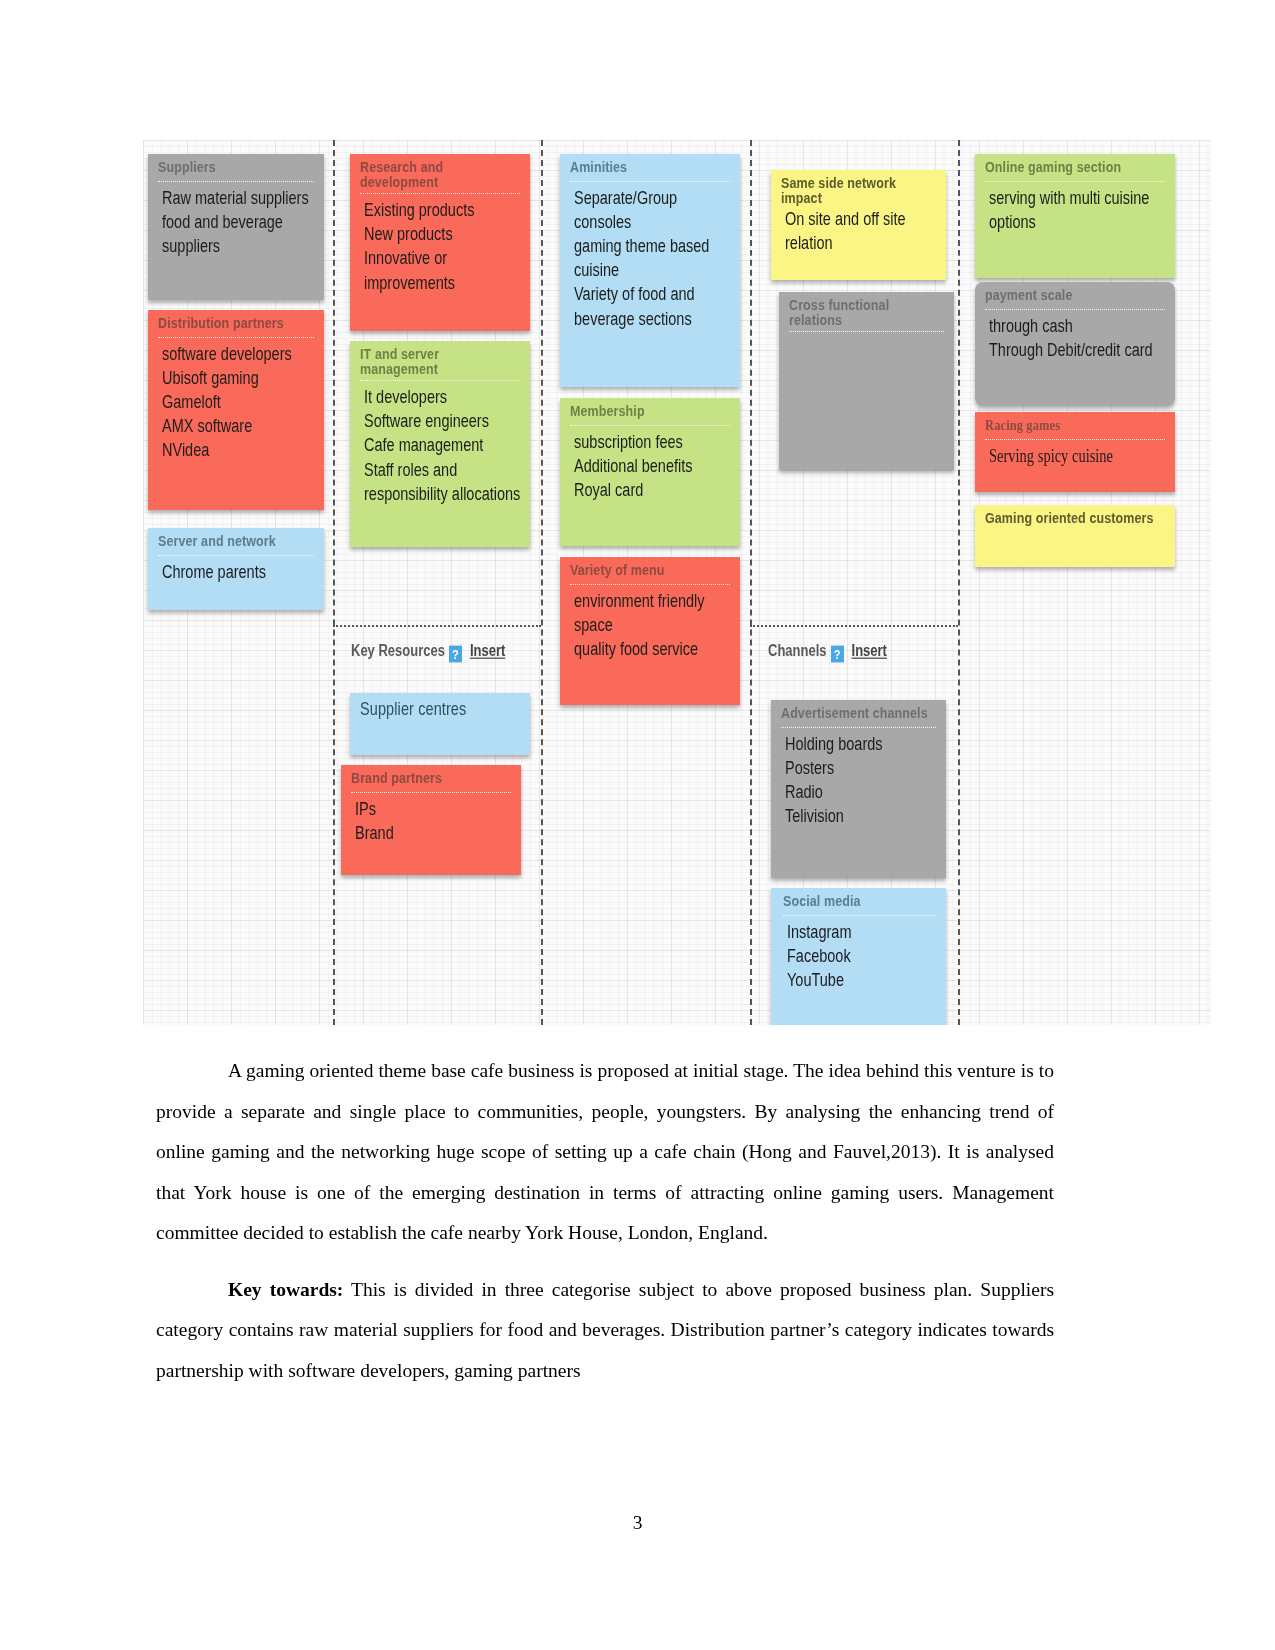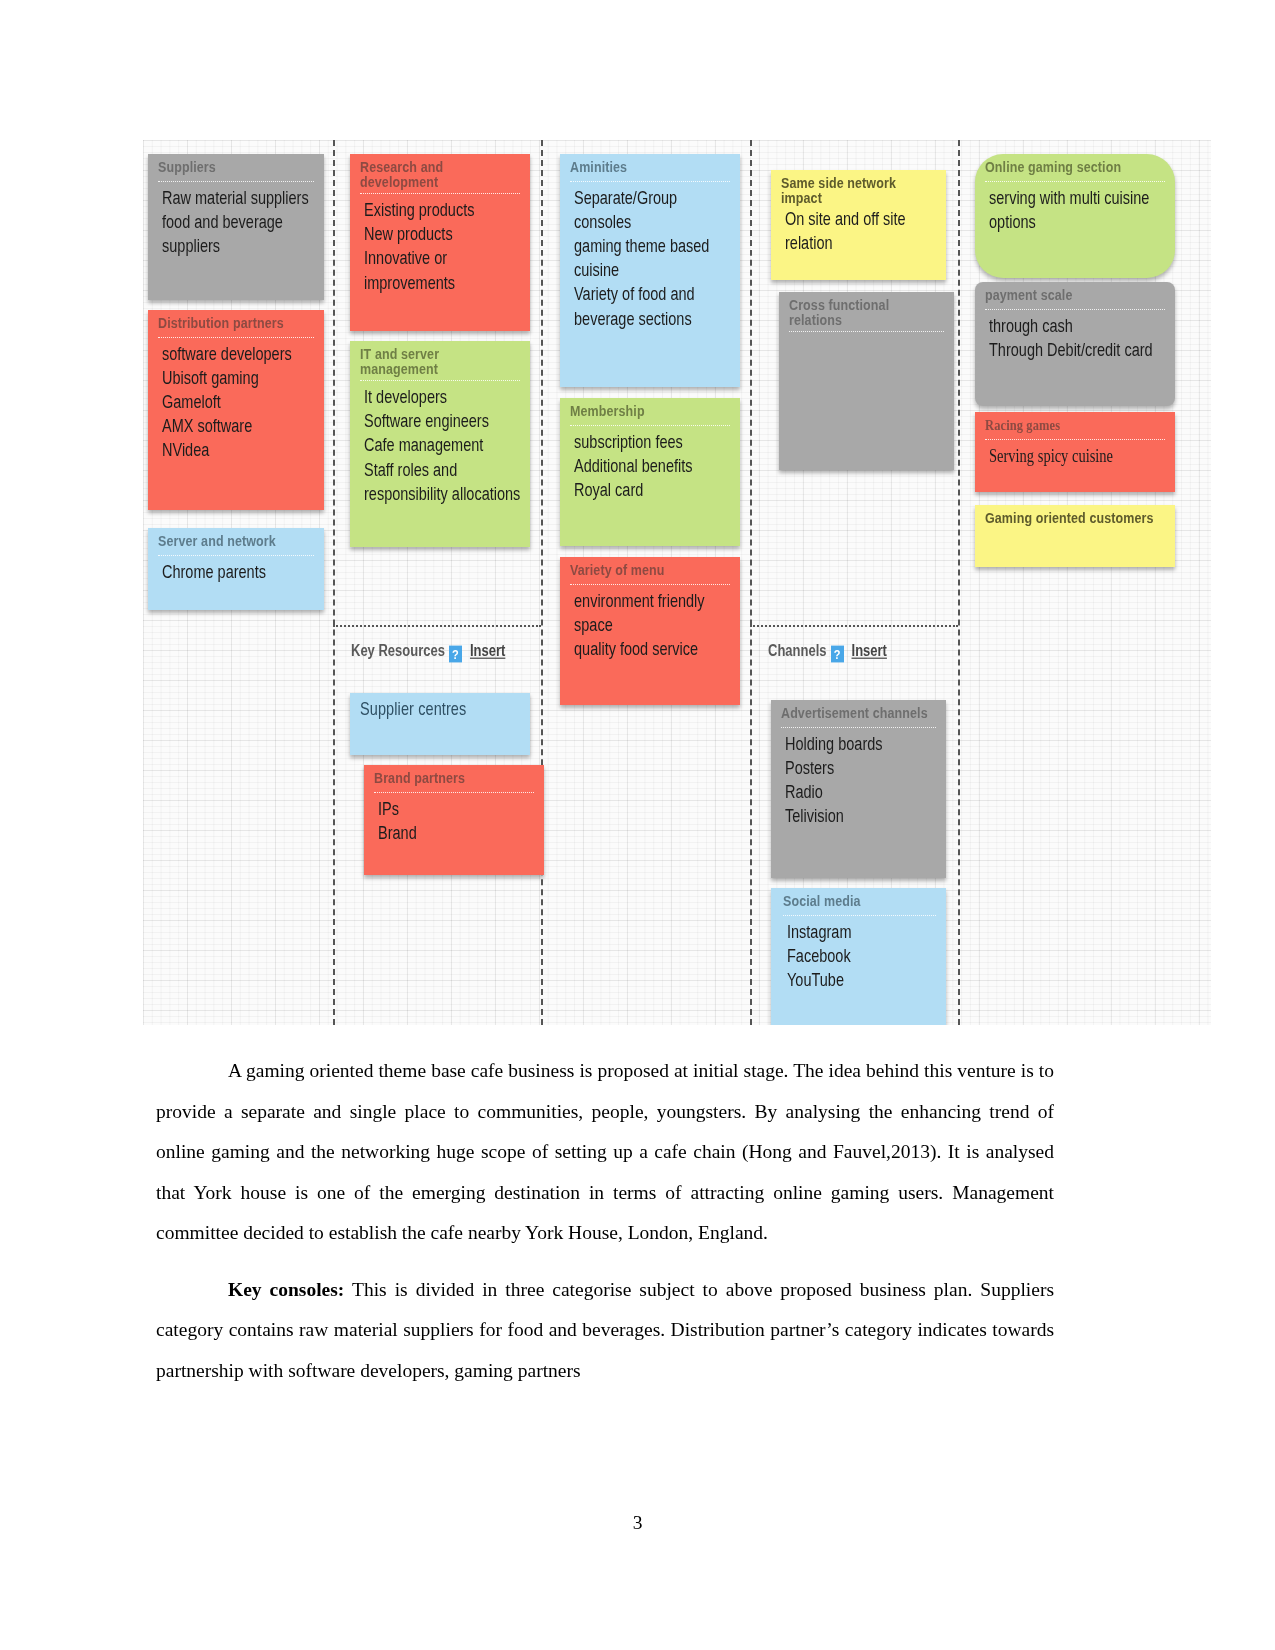--- a/index.html
+++ b/index.html
@@ -221,21 +221,21 @@
   <div class="sect-head" style="left:208px;top:502px;">
     <span>Key Resources</span><span class="q">?</span><span class="ins">Insert</span>
   </div>
 
   <div class="card c-blue no-rule" style="left:207px;top:553px;width:180px;height:62px;">
     <span class="c-title" style="color:#2e4f63;font-size:14.5px;font-weight:normal;transform:scaleY(1.3);">Supplier centres</span>
 
     <ul></ul>
   </div>
 
-  <div class="card c-red" style="left:221px;top:625px;width:180px;height:110px;">
+  <div class="card c-red" style="left:198px;top:625px;width:180px;height:110px;">
     <span class="c-title">Brand partners</span>
     <div class="rule"></div>
     <ul>
       <li>IPs</li>
       <li>Brand</li>
     </ul>
   </div>
 
   <div class="card c-blue" style="left:417px;top:14px;width:180px;height:233px;">
     <span class="c-title">Aminities</span>
@@ -302,21 +302,21 @@
   <div class="card c-blue" style="left:628px;top:748px;width:175px;height:150px;padding-left:12px;">
     <span class="c-title">Social media</span>
     <div class="rule"></div>
     <ul>
       <li>Instagram</li>
       <li>Facebook</li>
       <li>YouTube</li>
     </ul>
   </div>
 
-  <div class="card c-green" style="left:832px;top:14px;width:200px;height:124px;border-radius:28px;">
+  <div class="card c-green" style="left:832px;top:14px;width:200px;height:124px;">
     <span class="c-title">Online gaming section</span>
     <div class="rule"></div>
     <ul>
       <li>serving with multi cuisine</li>
       <li>options</li>
     </ul>
   </div>
 
   <div class="card c-grey" style="left:832px;top:142px;width:200px;height:124px;border-radius:8px;">
     <span class="c-title">payment scale</span>
@@ -338,16 +338,16 @@
   <div class="card c-yellow no-rule" style="left:832px;top:365px;width:200px;height:62px;">
     <span class="c-title" style="color:#5e5b2c;">Gaming oriented customers</span>
 
     <ul></ul>
   </div>
 
 </div>
 
 <div id="body-text">
   <p>A gaming oriented theme base cafe business is proposed at initial stage. The idea behind this venture is to provide a separate and single place to communities, people, youngsters. By analysing the enhancing trend of online gaming and the networking huge scope of setting up a cafe chain (Hong and Fauvel,2013). It is analysed that York house is one of the emerging destination in terms of attracting online gaming users. Management committee decided to establish the cafe nearby York House, London, England.</p>
-  <p><b>Key consoles:</b><span> This is divided in three categorise subject to above proposed business plan. Suppliers category contains raw material suppliers for food and beverages. Distribution partner’s category indicates towards partnership with software developers, gaming partners</span></p>
+  <p><b>Key towards:</b><span> This is divided in three categorise subject to above proposed business plan. Suppliers category contains raw material suppliers for food and beverages. Distribution partner’s category indicates towards partnership with software developers, gaming partners</span></p>
 </div>
 
 <div id="page-number">3</div>
 
 </body></html>

